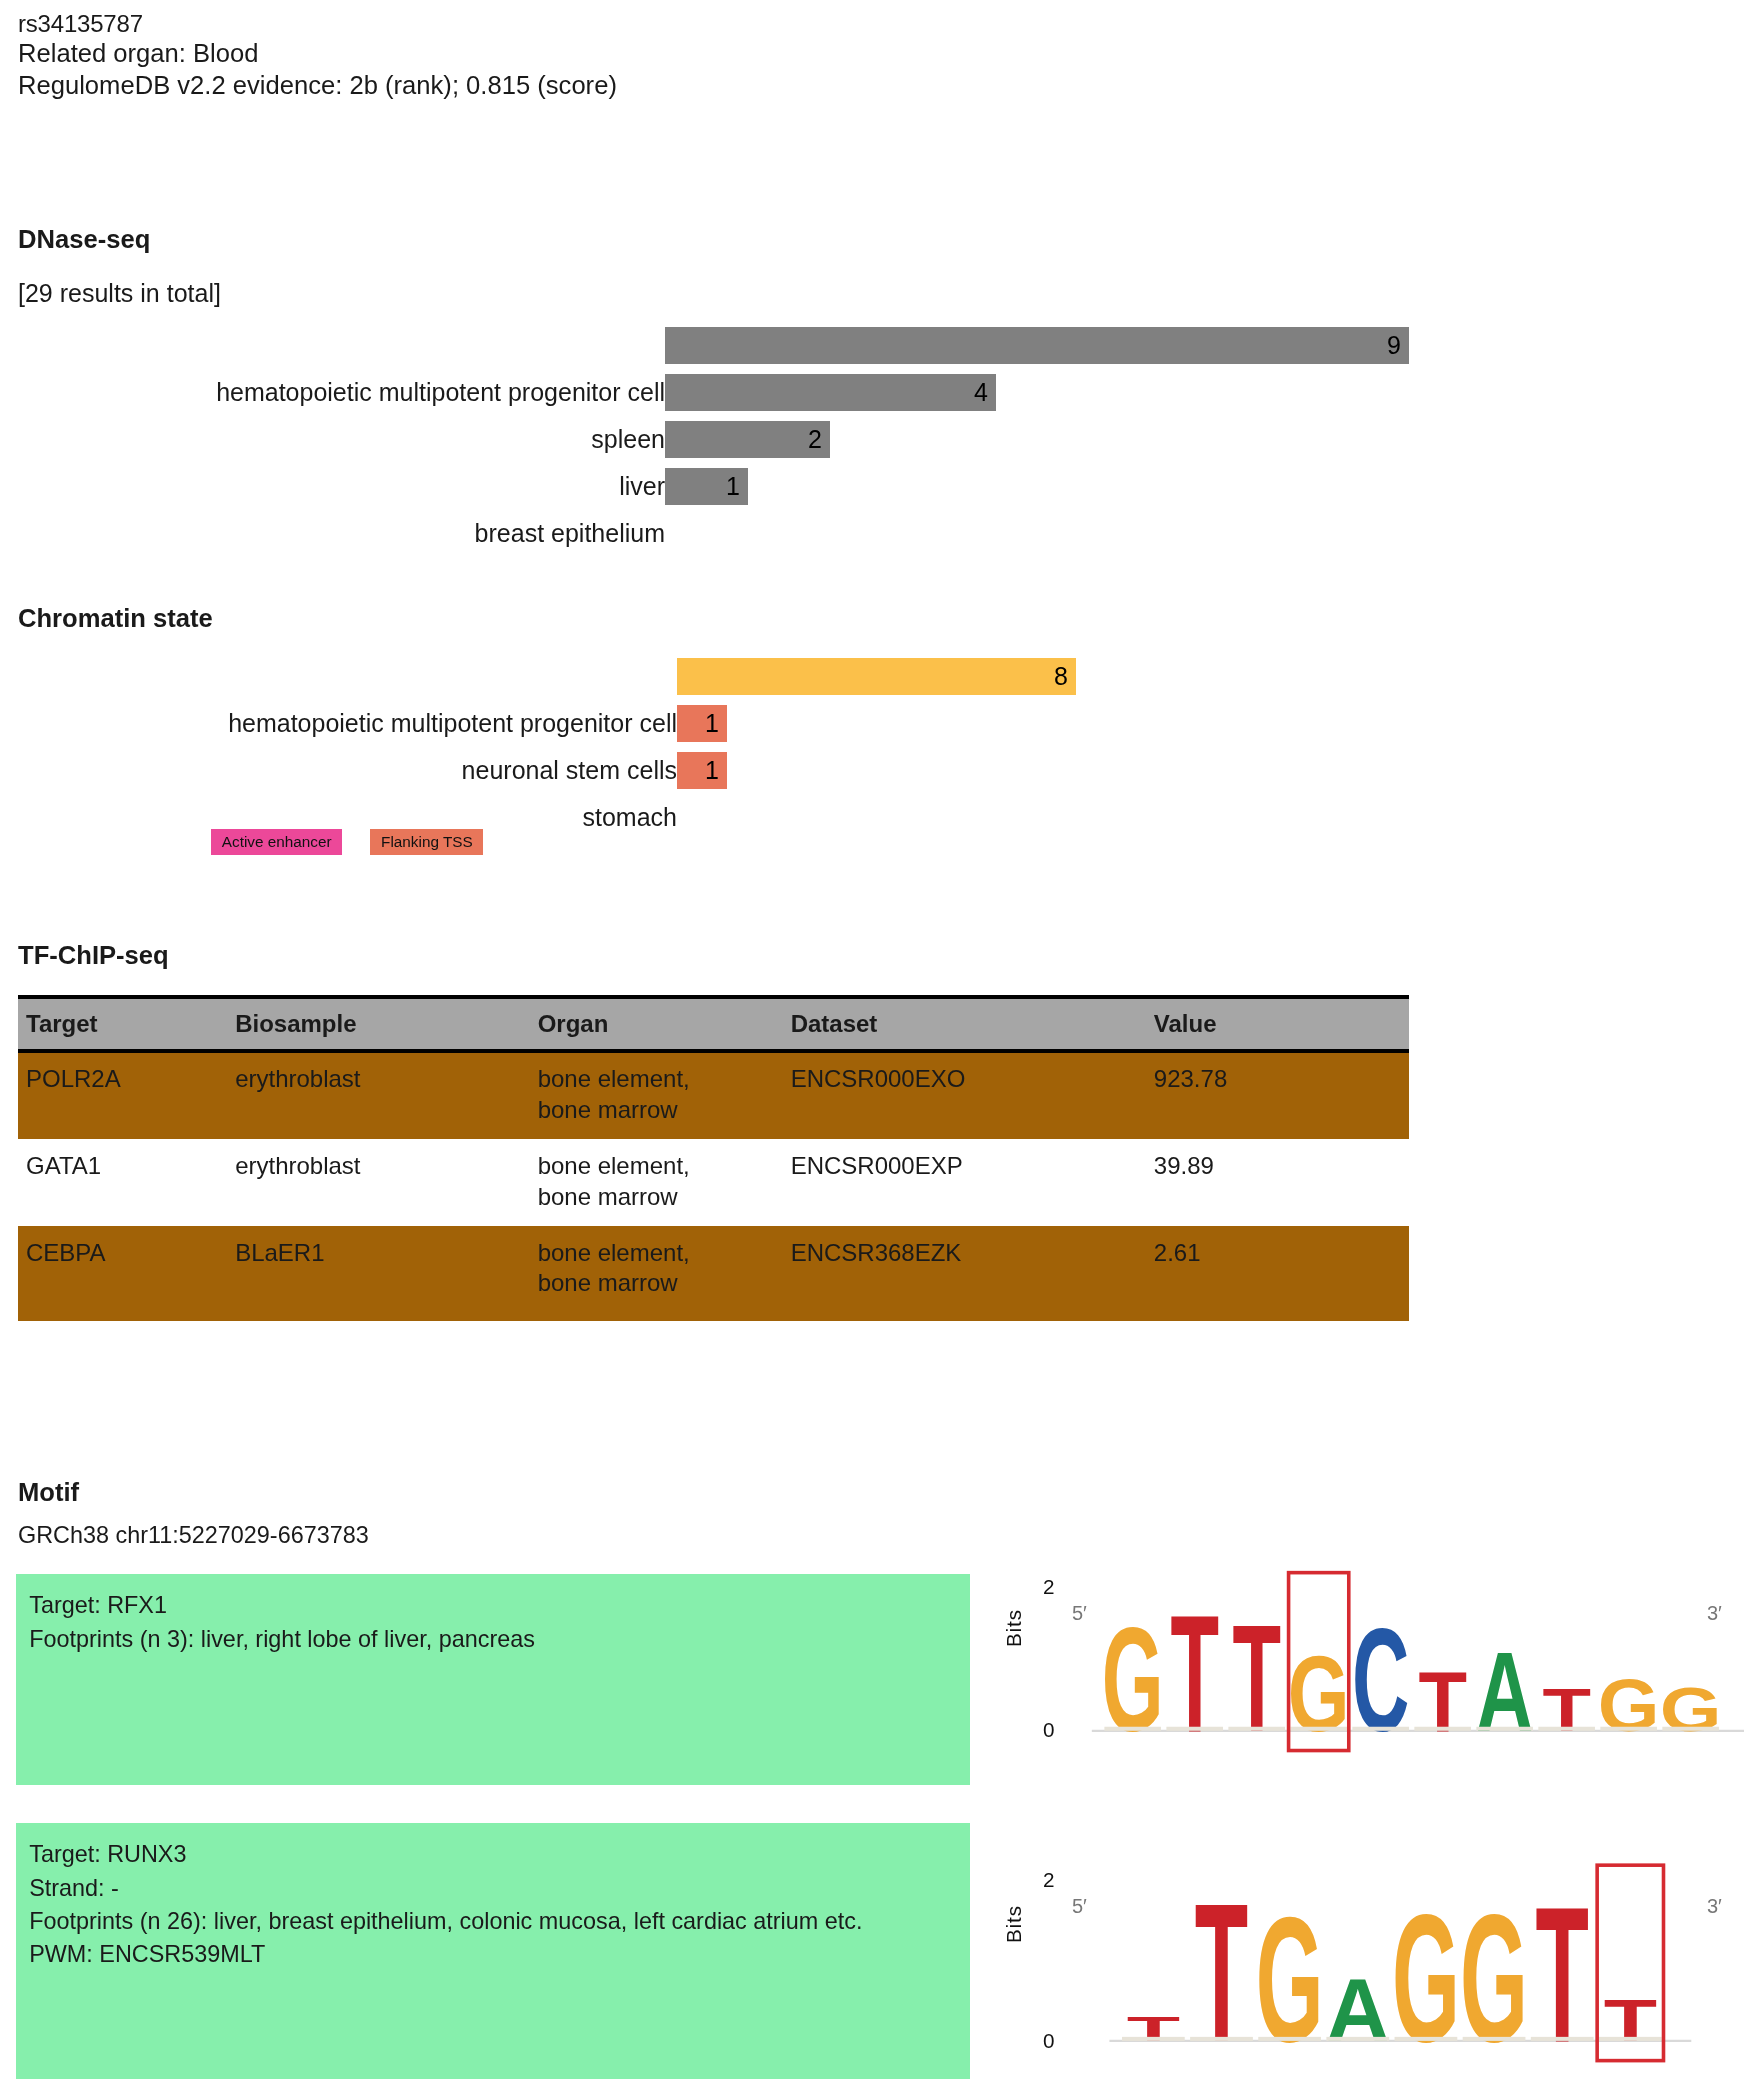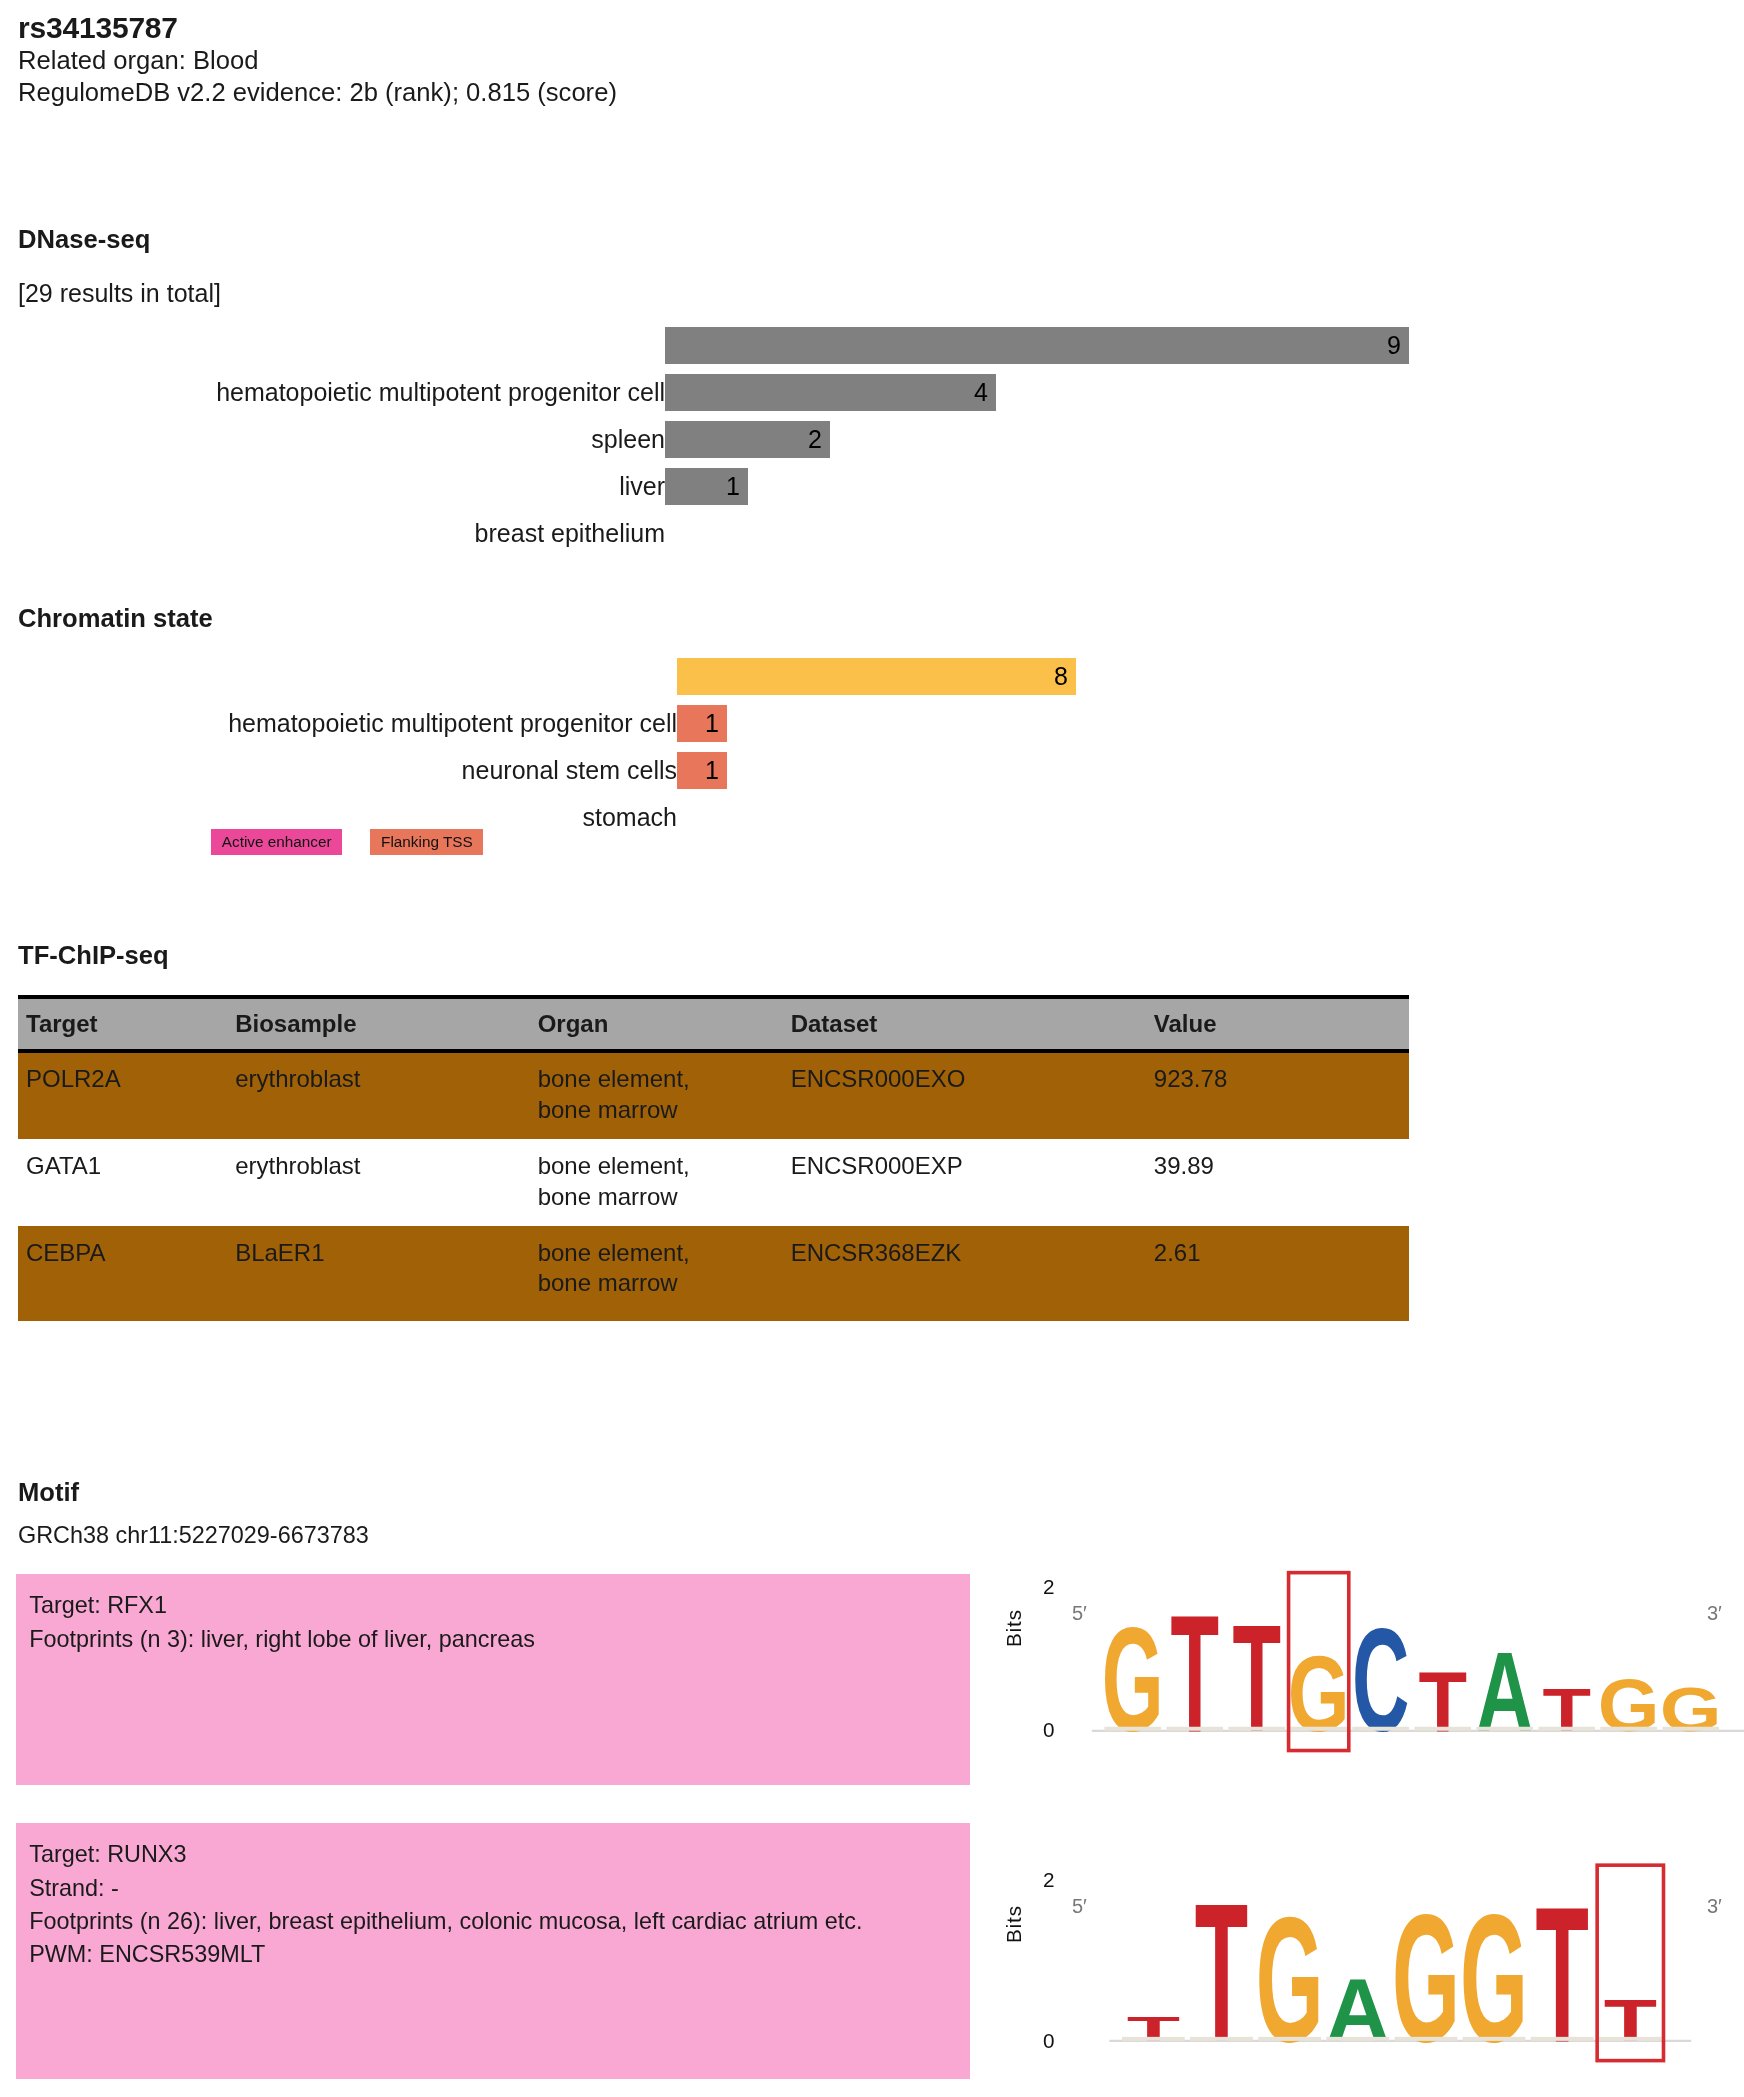--- a/index.html
+++ b/index.html
@@ -10,21 +10,21 @@
     background: #ffffff;
     font-family: "Liberation Sans", sans-serif;
     color: #1a1a1a;
     position: relative;
     overflow: hidden;
   }
   .page { position:relative; width:1744px; height:2097px; padding: 0; }
 
   
   .hdr { position:absolute; left:18px; top:10px; }
-  .rsid { font-size:30px; font-weight:bold; letter-spacing:-0.2px; line-height:1.18; }
+  .rsid { font-size:24px; font-weight:normal; letter-spacing:-0.2px; line-height:1.18; }
   .hline { font-size:25.6px; line-height:1.22; font-weight:normal; }
 
   
   .sec-title { font-size:25.6px; font-weight:bold; }
 
   
   .chart { position:relative; }
   .bar-row { position:relative; height:37px; margin-bottom:10px; }
   .bar-label {
     position:absolute; right:0; top:50%; transform:translateY(-50%);
@@ -57,21 +57,21 @@
   table.tf tbody tr.shade td { background:#a16207; }
   table.tf tbody tr.last td { border-bottom:8px solid #a16207; }
   .col-target { width:186px; }
   .col-bio { width:269px; }
   .col-organ { width:225px; }
   .col-ds { width:323px; }
   .col-val { width:234px; }
 
   
   .motif-box {
-    background:#f9a8d4; padding:15.3px 13.5px 18px 13.5px; font-size:23.4px; line-height:1.42;
+    background:#86efac; padding:15.3px 13.5px 18px 13.5px; font-size:23.4px; line-height:1.42;
   }
   .motif-line { white-space:normal; }
 
   .logo-wrap { position:relative; }
   .bits-label {
     position:absolute; font-size:20.7px; color:#111;
     writing-mode:vertical-rl; transform:rotate(180deg);
     letter-spacing:0.9px;
   }
   .ax-num { position:absolute; font-size:20.7px; color:#111; }

